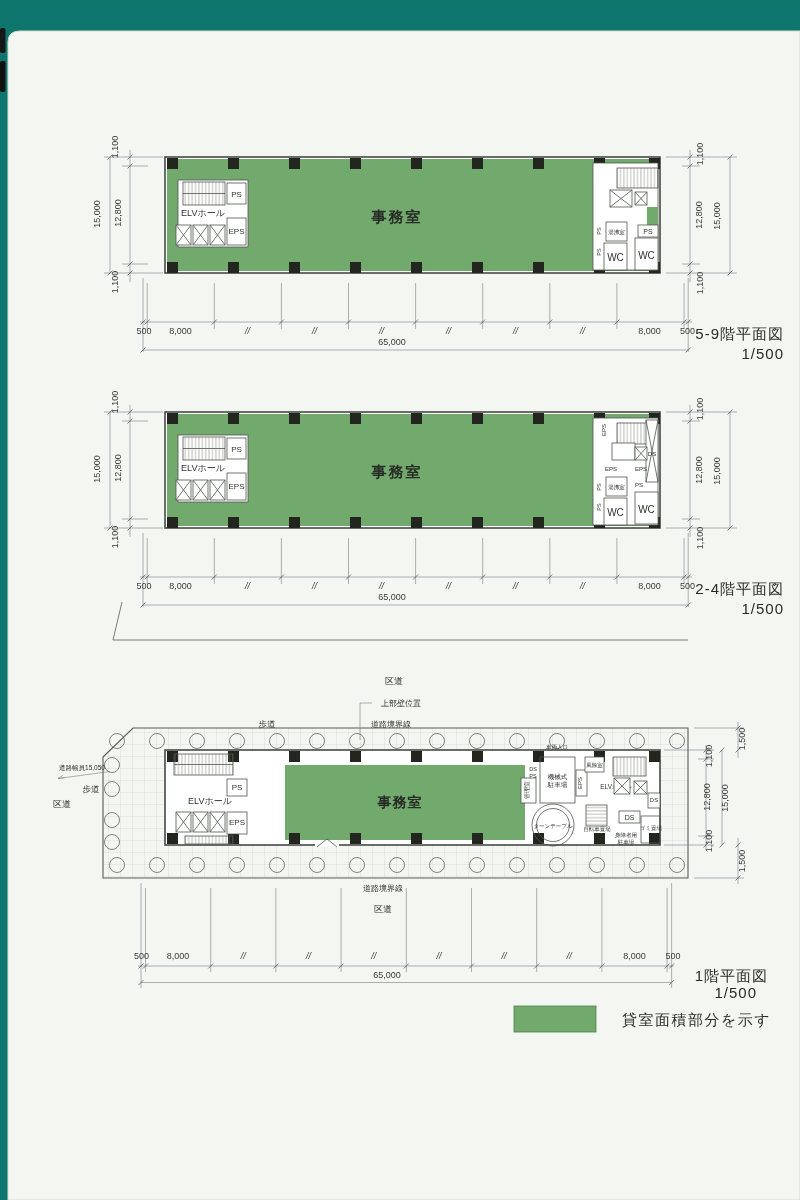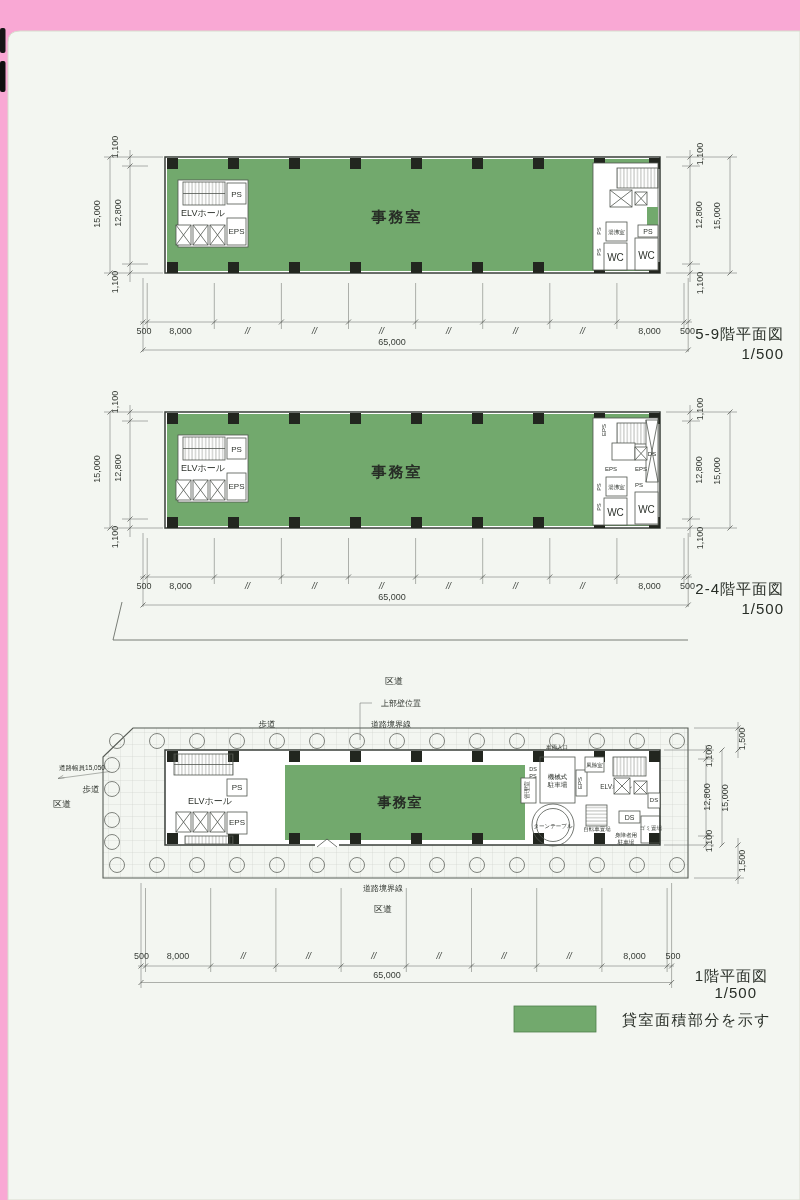--- a/index.html
+++ b/index.html
@@ -1,16 +1,16 @@
 <!DOCTYPE html>
 <html style="--green: #72a96d;"><head>
 <meta charset="utf-8">
 <style>
 html,body{margin:0;padding:0;background:#ffffff}
-.stage{position:relative;width:800px;height:1200px;background:#f9a8d4;overflow:hidden;
+.stage{position:relative;width:800px;height:1200px;background:#0f766e;overflow:hidden;
   font-family:"Liberation Sans","DejaVu Sans",sans-serif}
 .stage svg{position:absolute;left:0;top:0}
 
 .w{fill:#ffffff;stroke:#3a3f3a;stroke-width:1.5}
 .green{fill:var(--green,#72a96d)}
 .r{fill:#ffffff;stroke:#51564f;stroke-width:.8}
 .rn{fill:none;stroke:#51564f;stroke-width:.8}
 .st{fill:url(#hv);stroke:#51564f;stroke-width:.8}
 .sth{fill:url(#hh);stroke:#51564f;stroke-width:.8}
 .d{fill:none;stroke:#70746e;stroke-width:.55}

